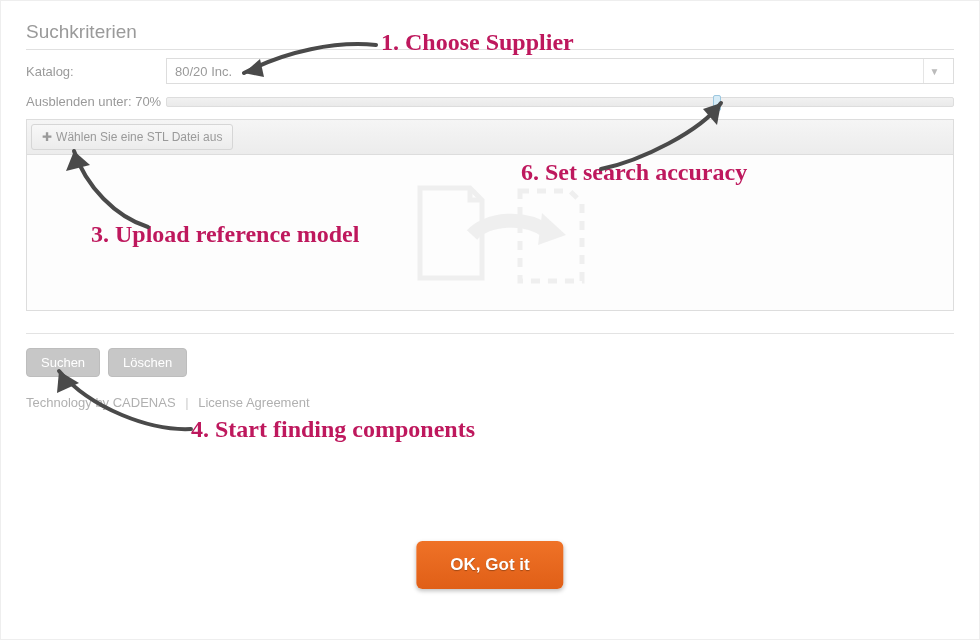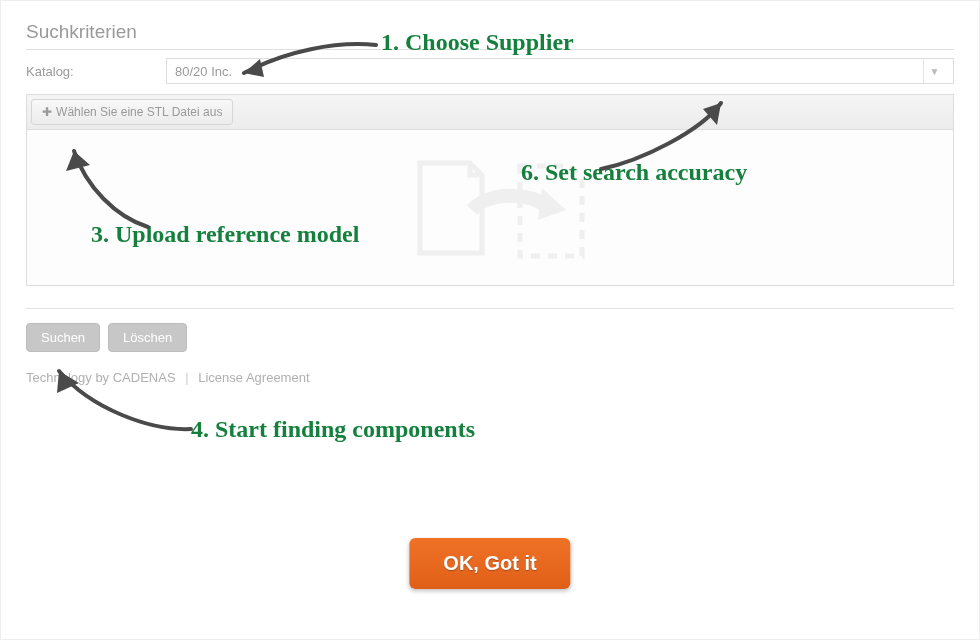--- a/index.html
+++ b/index.html
@@ -131,33 +131,33 @@
   }
   .footer-links .sep { margin: 0 6px; color: #ccc; }
   .ok-btn {
     position: absolute;
     left: 50%;
     transform: translateX(-50%);
     bottom: 50px;
     background: #e8681f;
     background: linear-gradient(#ef7227,#e05f17);
     color: #fff;
-    font-size: 20px;
+    font-size: 17px;
     font-weight: 600;
     padding: 14px 34px;
     border: none;
     border-radius: 6px;
     box-shadow: 0 2px 4px rgba(0,0,0,0.25);
     text-shadow: 0 1px 1px rgba(0,0,0,0.3);
   }
   
   .annot {
     position: absolute;
     font-family: "Comic Sans MS", "Segoe Script", cursive;
-    color: #15803d;
+    color: #be185d;
     font-size: 24px;
     font-weight: 600;
     pointer-events: none;
     white-space: nowrap;
   }
   svg.arrow { position: absolute; pointer-events: none; }
   .arrow path { stroke: #4a4a4a; stroke-width: 4; fill: none; stroke-linecap: round; }
   .arrow .head { fill: #4a4a4a; stroke: none; }
 </style>
 </head>
@@ -167,20 +167,29 @@
   <div class="panel-title">Suchkriterien</div>
 
   <div class="row">
     <div class="label">Katalog:</div>
     <div class="catalog-select">
       <span>80/20 Inc.</span>
       <span class="chev">▼</span>
     </div>
   </div>
 
+  <div class="row">
+    <div class="label">
+      <span>Ausblenden unter:</span>
+      <span>70%</span>
+    </div>
+    <div class="slider-track">
+      <div class="slider-thumb"></div>
+    </div>
+  </div>
 
   <div class="upload-area">
     <div class="upload-bar">
       <span class="upload-btn">
         <span>✚</span>
         <span>Wählen Sie eine STL Datei aus</span>
       </span>
     </div>
     <div class="upload-body">
       <svg class="placeholder-graphic" width="220" height="120" viewBox="0 0 220 120">

